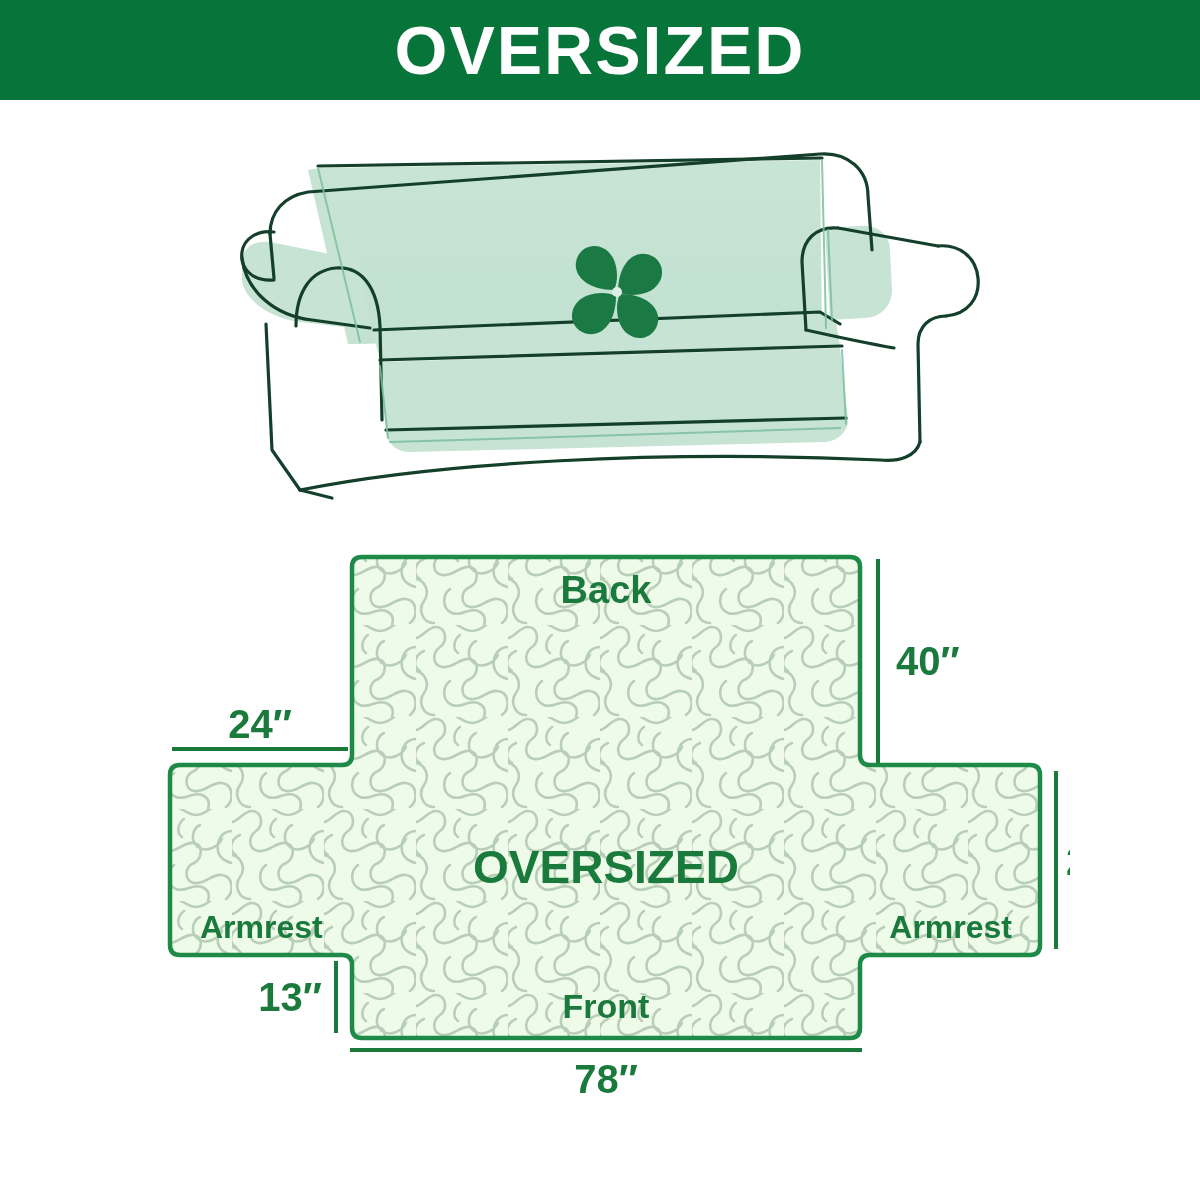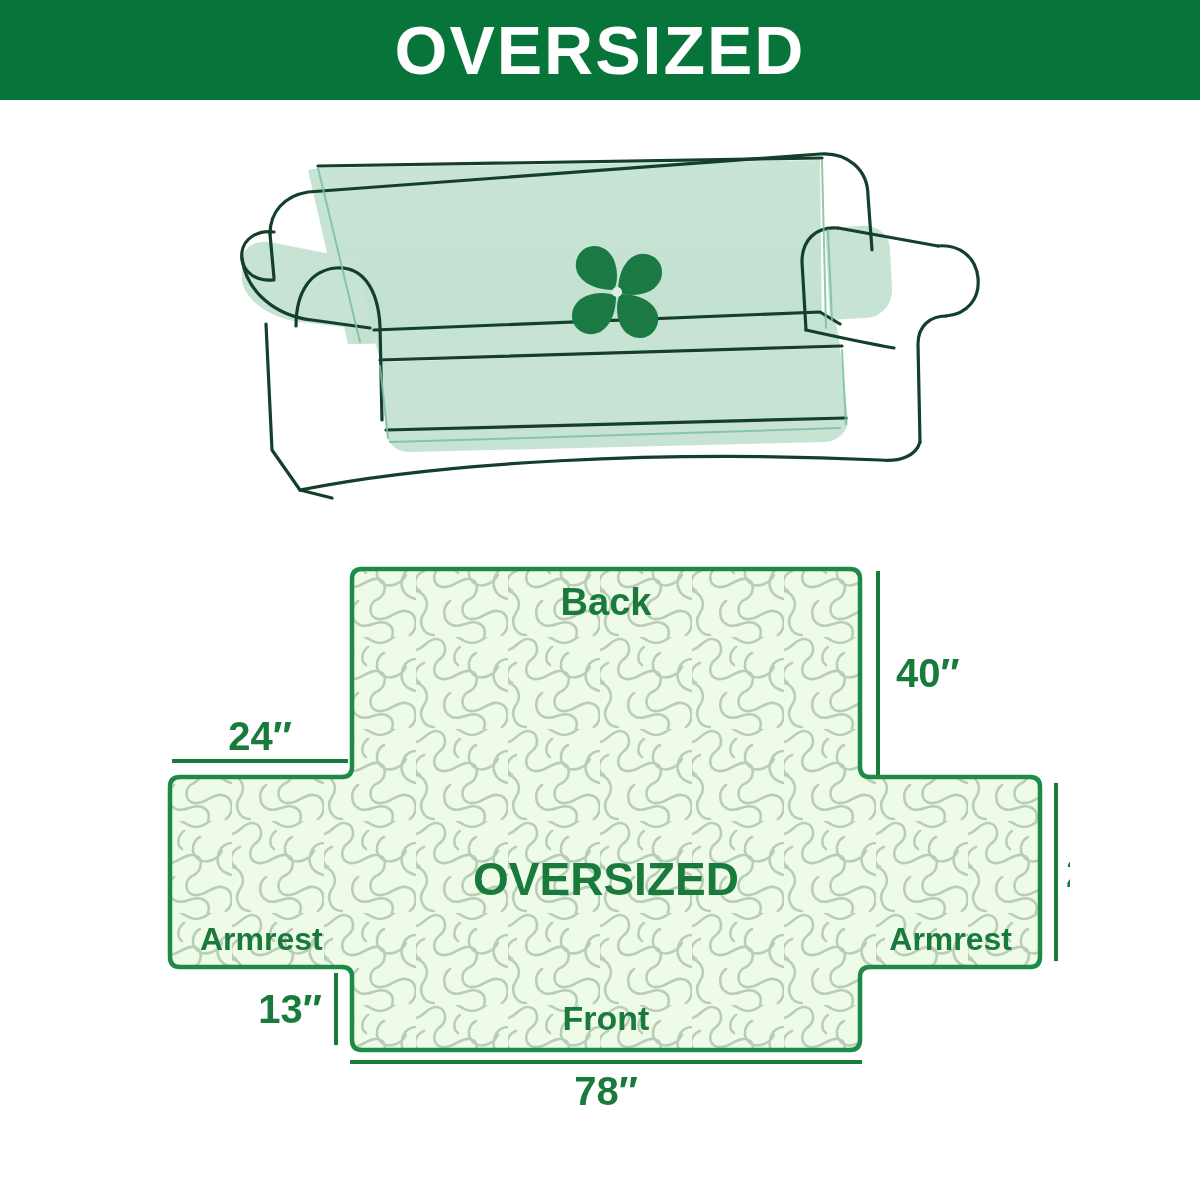--- a/index.html
+++ b/index.html
@@ -43,21 +43,21 @@
     left: 240px;
     top: 130px;
     width: 740px;
     height: 390px;
   }
 
   
   #flat-layout-diagram {
     position: absolute;
     left: 140px;
-    top: 545px;
+    top: 533px;
     width: 930px;
     height: 590px;
   }
 
   .svg-full { display: block; width: 100%; height: 100%; }
 </style>
 </head>
 <body>
 
 <div id="header-banner">

